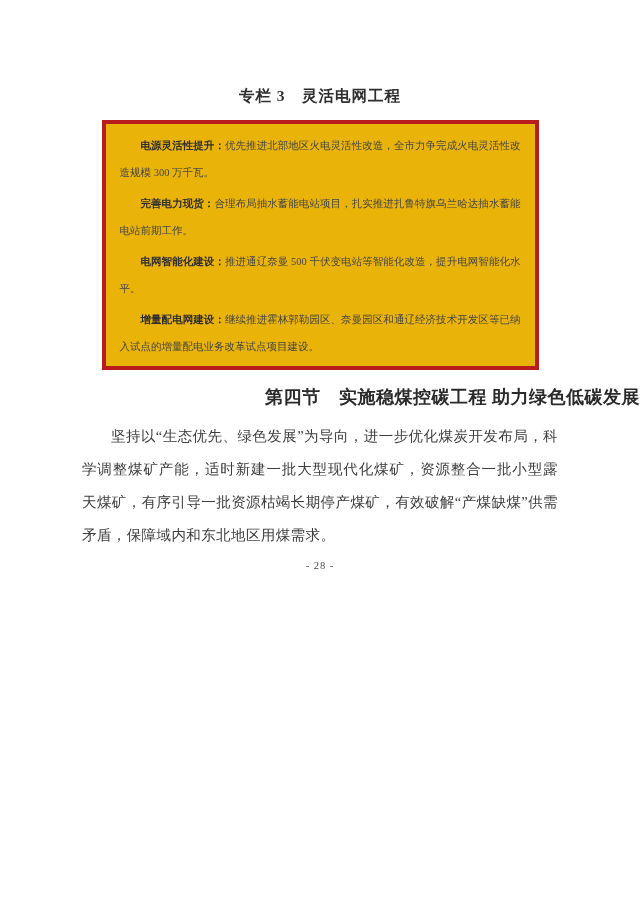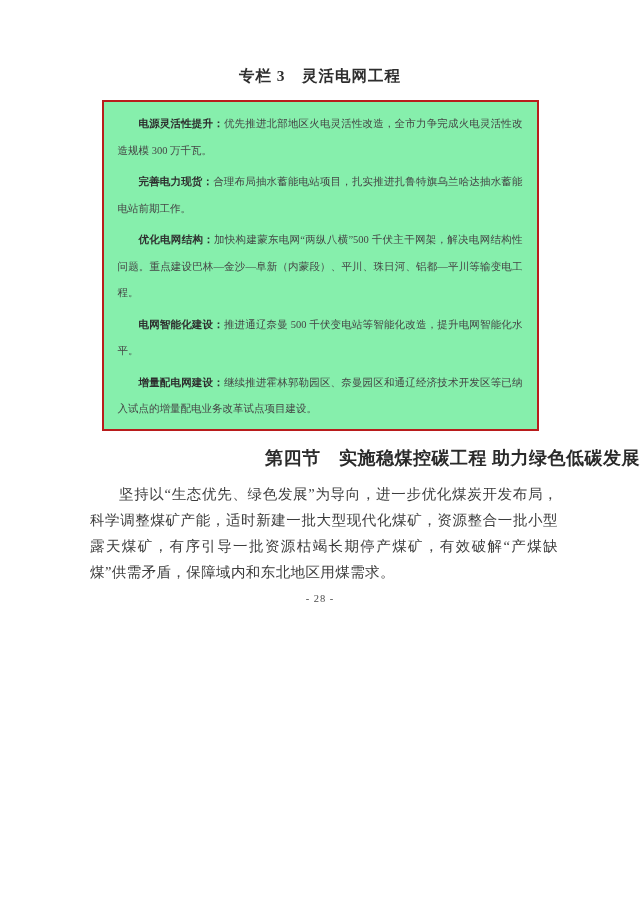--- a/index.html
+++ b/index.html
@@ -11,38 +11,38 @@
     width: 640px;
     height: 905px;
     overflow: hidden;
     font-family: "Liberation Serif", "DejaVu Serif", serif;
     color: #3a3a3a;
   }
   .page {
     box-sizing: border-box;
     width: 640px;
     height: 717px;
-    padding-top: 66px;
+    padding-top: 86px;
     background: #ffffff;
   }
   .box-title {
     text-align: center;
     font-weight: bold;
     color: #2e2e2e;
     font-size: 15.5px;
     letter-spacing: 1px;
     margin: 0 0 13px 0;
   }
   .panel {
     box-sizing: border-box;
     width: 437px;
     margin: 0 auto;
-    border: 2px solid #b91c1c;
+    border: 4px solid #b91c1c;
     padding: 9px 14px 6px 14px;
-    background: #86efac;
+    background: #eab308;
   }
   .panel p {
     margin: 0 0 5px 0;
     font-size: 10.5px;
     line-height: 26.5px;
     text-align: justify;
     text-justify: inter-ideograph;
     text-indent: 2em;
     color: #454545;
   }
@@ -58,46 +58,45 @@
     font-size: 18px;
     margin: 15px 0 11px 0;
     letter-spacing: 0.5px;
   }
   .body-text {
     width: 476px;
     margin: 0 auto;
   }
   .body-text p {
     font-size: 14.5px;
-    line-height: 26px;
+    line-height: 33px;
     text-align: justify;
     text-justify: inter-ideograph;
     text-indent: 2em;
-    margin: 0 0 8px 8px;
+    margin: 0 0 8px 0;
     color: #3d3d3d;
     letter-spacing: 0.4px;
   }
   .page-number {
     text-align: center;
     font-size: 10.5px;
     color: #4a4a4a;
     letter-spacing: 1px;
   }
 </style>
 </head>
 <body>
 
 <div class="page">
 
   <div class="box-title">专栏 3　灵活电网工程</div>
 
   <div class="panel">
     <p><span class="lbl">电源灵活性提升：</span><span>优先推进北部地区火电灵活性改造，全市力争完成火电灵活性改造规模 300 万千瓦。</span></p>
     <p><span class="lbl">完善电力现货：</span><span>合理布局抽水蓄能电站项目，扎实推进扎鲁特旗乌兰哈达抽水蓄能电站前期工作。</span></p>
-    <p><span class="lbl">优化电网结构：</span><span>加快构建蒙东电网“两纵八横”500 千伏主干网架，解决电网结构性问题。重点建设巴林—金沙—阜新（内蒙段）、平川、珠日河、铝都—平川等输变电工程。</span></p>
     <p><span class="lbl">电网智能化建设：</span><span>推进通辽奈曼 500 千伏变电站等智能化改造，提升电网智能化水平。</span></p>
     <p><span class="lbl">增量配电网建设：</span><span>继续推进霍林郭勒园区、奈曼园区和通辽经济技术开发区等已纳入试点的增量配电业务改革试点项目建设。</span></p>
   </div>
 
   <div class="section-heading">第四节　实施稳煤控碳工程 助力绿色低碳发展</div>
 
   <div class="body-text">
     <p>坚持以“生态优先、绿色发展”为导向，进一步优化煤炭开发布局，科学调整煤矿产能，适时新建一批大型现代化煤矿，资源整合一批小型露天煤矿，有序引导一批资源枯竭长期停产煤矿，有效破解“产煤缺煤”供需矛盾，保障域内和东北地区用煤需求。</p>
   </div>
 

